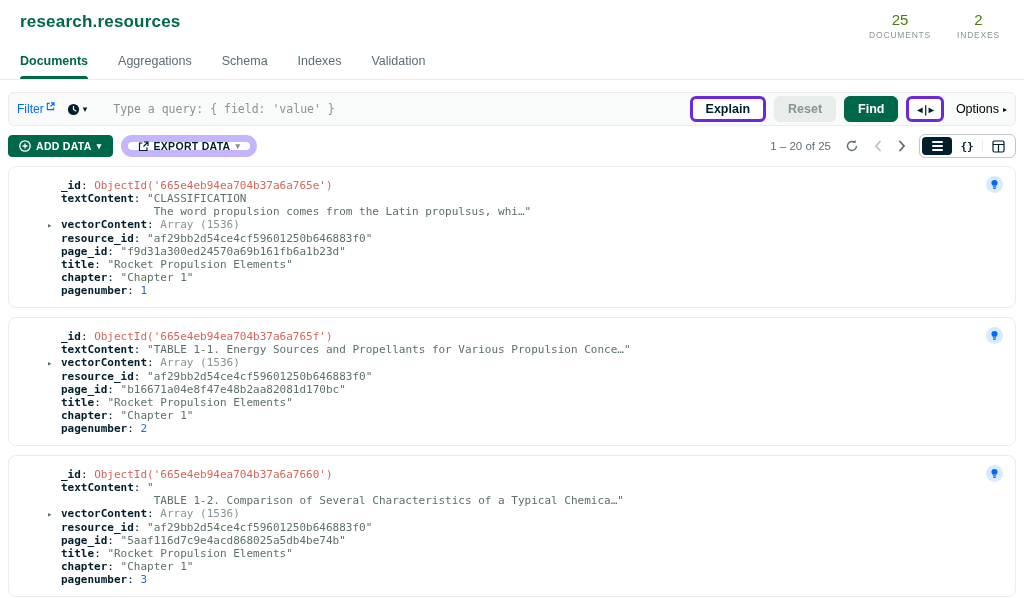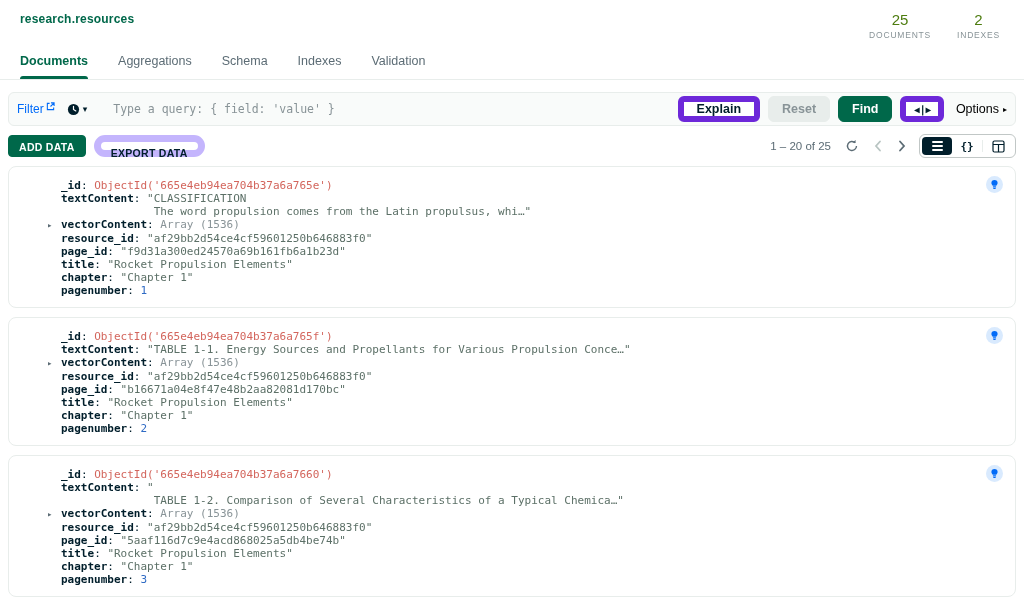--- a/index.html
+++ b/index.html
@@ -4,21 +4,21 @@
 <style>
   * { box-sizing: border-box; }
   html,body { margin:0; padding:0; }
   body {
     width:1024px; height:598px; overflow:hidden;
     background:#ffffff; color:#001E2B;
     font-family:"Liberation Sans", sans-serif;
   }
   
   .hdr { display:flex; justify-content:space-between; align-items:flex-start; padding:12px 20px 0 20px; }
-  .coll-title { font-size:12px; font-weight:bold; color:#00684A; letter-spacing:.2px; }
+  .coll-title { font-size:17px; font-weight:bold; color:#00684A; letter-spacing:.2px; }
   .stats { display:flex; gap:26px; padding-right:4px; }
   .stat { text-align:center; }
   .stat-value { font-size:15px; font-weight:normal; color:#4d7c0f; line-height:16px;text-align:center; }
   .stat-label { font-size:8.5px; color:#889397; letter-spacing:.8px; margin-top:2px; }
   
   .tabs { display:flex; gap:30px; padding:14px 20px 0 20px; border-bottom:1px solid #E8EDEB; }
   .tab { font-size:12.5px; color:#5C6C75; padding-bottom:11px; cursor:pointer; position:relative; }
   .tab.active { color:#00684A; font-weight:bold; }
   .tab.active::after { content:""; position:absolute; left:0; right:0; bottom:0; height:3px; border-radius:3px 3px 0 0; background:#00684A; }
   
@@ -32,31 +32,31 @@
   .caret-down { font-size:9px; color:#001E2B; }
   .query-input {
     flex:1; border:none; background:transparent; outline:none;
     font-family:"DejaVu Sans Mono","Liberation Mono",monospace;
     font-size:11.5px; color:#001E2B; margin-left:14px;
   }
   .query-input::placeholder { color:#889397; }
   .fb-buttons { display:flex; align-items:center; gap:8px; }
   .btn { font-family:"Liberation Sans",sans-serif; font-size:12.5px; font-weight:bold;
          height:26px; border-radius:6px; padding:0 13px; cursor:pointer; display:flex; align-items:center; }
-  .btn-outline { background:#fff; border:6px solid #6d28d9; color:#001E2B; }
+  .btn-outline { background:#fff; border:3px solid #6d28d9; color:#001E2B; }
   .btn-disabled { background:#E8EDEB; border:1px solid #E8EDEB; color:#889397; cursor:default; }
   .btn-primary { background:#00684A; border:1px solid #00684A; color:#fff; }
   .btn-icononly { padding:0 8px; font-size:10px; letter-spacing:-1px; }
   .options-link { color:#000000; font-size:12.5px; display:flex; align-items:center; gap:4px; cursor:pointer; margin-left:4px; }
   .options-caret { font-size:8px; }
   
   .toolbar { margin:8px 8px 0 8px; display:flex; align-items:center; justify-content:space-between; }
   .tb-left { display:flex; gap:8px; align-items:center; }
   .btn-xs { height:22px; border-radius:4px; font-size:10.5px; font-weight:bold; letter-spacing:.3px;
-            display:flex; align-items:center; gap:5px; padding:0 10px; cursor:pointer;flex-direction:column; }
+            display:flex; align-items:center; gap:5px; padding:0 10px; cursor:pointer; }
   .btn-add { background:#00684A; color:#fff; border:1px solid #00684A; }
   .btn-export { background:#fff; color:#001E2B; border:7px solid #c4b5fd; border-radius:11px; }
   .tb-right { display:flex; align-items:center; gap:10px; }
   .page-info { font-size:11.5px; color:#5C6C75; margin-right:2px; }
   .icon-btn { background:none; border:none; padding:2px; cursor:pointer; display:flex; align-items:center; }
   .seg-ctrl { display:flex; align-items:center; border:1px solid #C1C7C6; border-radius:6px; background:#fff; height:24px; padding:2px; }
   .seg { width:30px; height:18px; display:flex; align-items:center; justify-content:center; cursor:pointer; border-radius:4px; }
   .seg.sel { background:#001E2B; }
   .seg-divider { width:1px; height:12px; background:#E8EDEB; }
   .hamburger { display:flex; flex-direction:column; gap:2px; }

